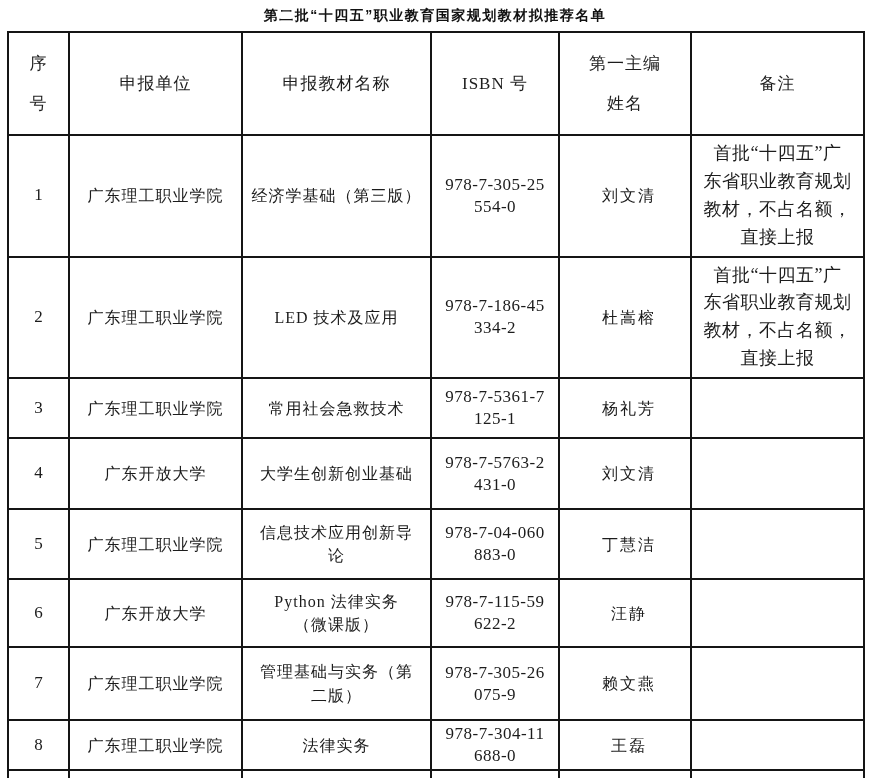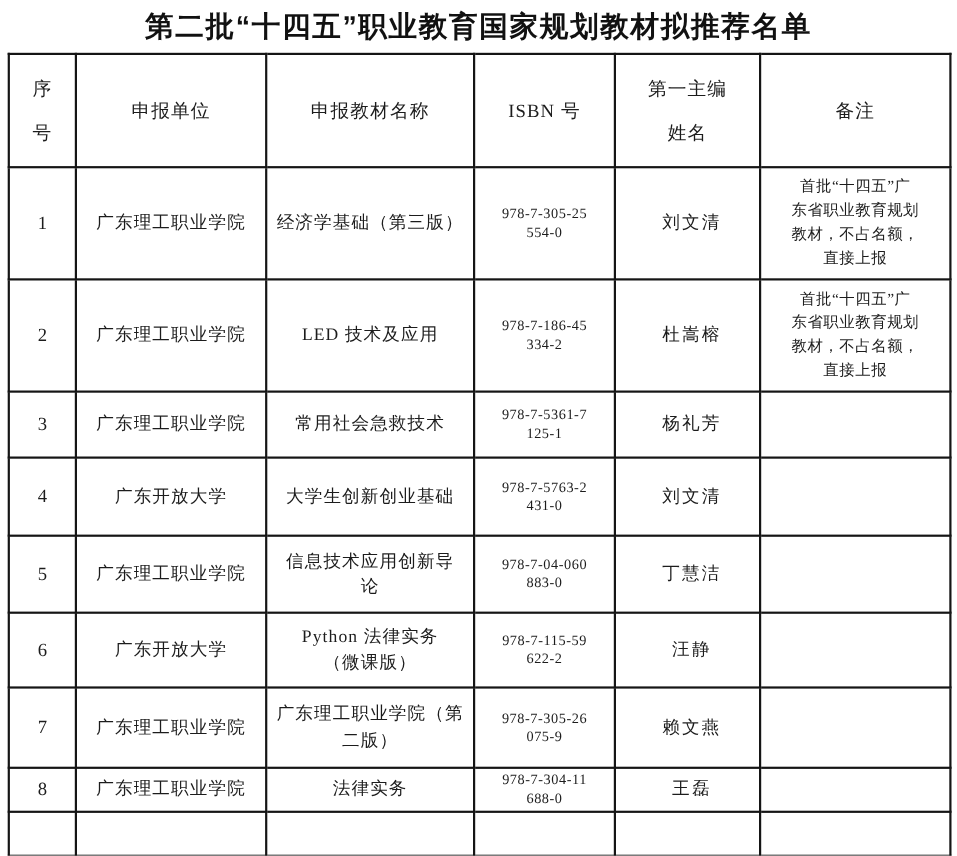--- a/index.html
+++ b/index.html
@@ -14,21 +14,21 @@
     overflow: hidden;
     background: #ffffff;
     color: #1c1c1c;
     font-family: "Liberation Serif", "DejaVu Serif", serif;
   }
   .doc-title {
     margin: 7px 0 6px 0;
     text-align: center;
     font-family: "Liberation Sans", "DejaVu Sans", sans-serif;
     font-weight: bold;
-    font-size: 26px;
+    font-size: 14px;
     letter-spacing: 1.5px;
     color: #111111;
   }
   table.rec-table {
     border-collapse: collapse;
     table-layout: fixed;
     margin-left: 7px;
     width: 856px;
   }
   .rec-table th,
@@ -52,27 +52,27 @@
   tr.r-head   { height: 103px; }
   tr.r-tall   { height: 102px; }
   tr.r-mid3   { height: 60px; }
   tr.r-mid4   { height: 71px; }
   tr.r-mid5   { height: 70px; }
   tr.r-mid6   { height: 68px; }
   tr.r-mid7   { height: 73px; }
   tr.r-short  { height: 40px; }
   tr.r-partial{ height: 40px; }
   td.cell-isbn {
-    font-size: 13px;
+    font-size: 17px;
     letter-spacing: 0.5px;
     line-height: 1.3;
     margin-top: 24px;
   }
   td.cell-remark {
-    font-size: 14px;
+    font-size: 18px;
     line-height: 1.55;
     letter-spacing: 0.5px;
     padding: 4px 6px;
   }
   td.cell-serial { font-size: 17px; letter-spacing: 0; }
   td.cell-editor { letter-spacing: 2px; padding-left: 12px; }
 </style>
 </head>
 <body>
 
@@ -160,21 +160,21 @@
         <td class="cell-book-name">Python 法律实务
 （微课版）</td>
         <td class="cell-isbn">978-7-115-59
 622-2</td>
         <td class="cell-editor">汪静</td>
         <td class="cell-remark"></td>
       </tr>
       <tr class="r-mid7">
         <td class="cell-serial">7</td>
         <td class="cell-unit">广东理工职业学院</td>
-        <td class="cell-book-name">广东理工职业学院（第
+        <td class="cell-book-name">管理基础与实务（第
 二版）</td>
         <td class="cell-isbn">978-7-305-26
 075-9</td>
         <td class="cell-editor">赖文燕</td>
         <td class="cell-remark"></td>
       </tr>
       <tr class="r-short">
         <td class="cell-serial">8</td>
         <td class="cell-unit">广东理工职业学院</td>
         <td class="cell-book-name">法律实务</td>

